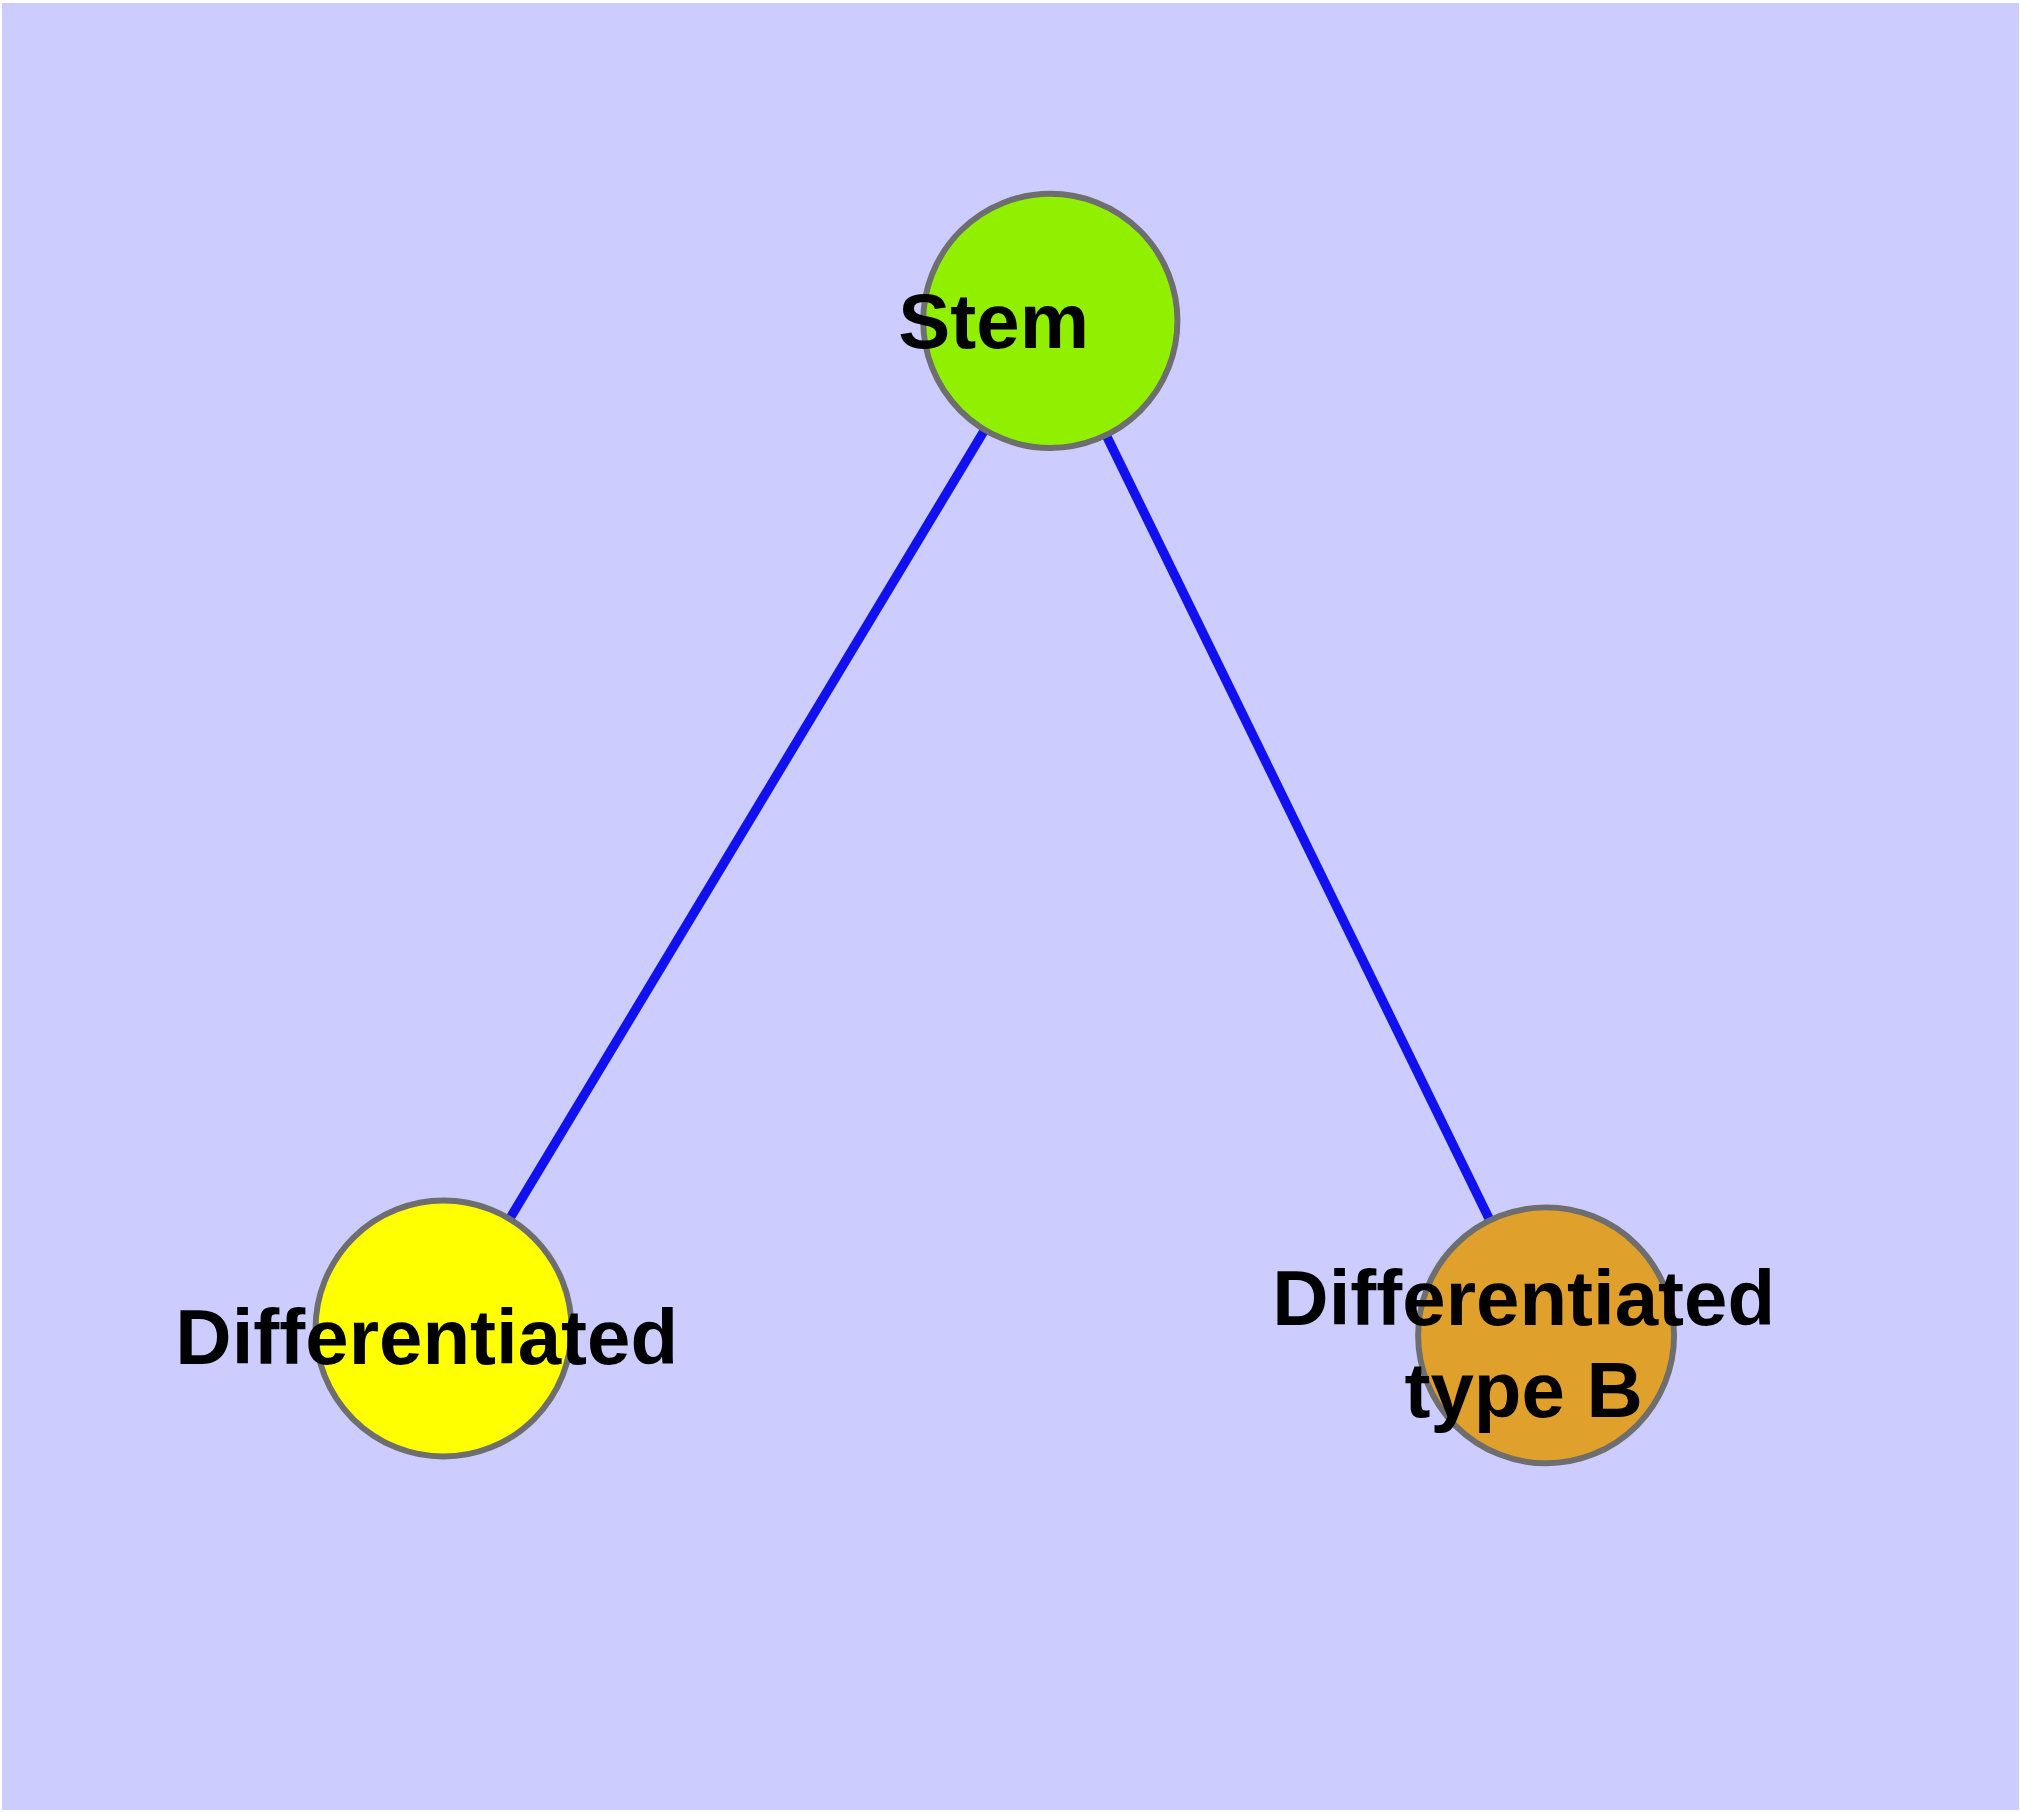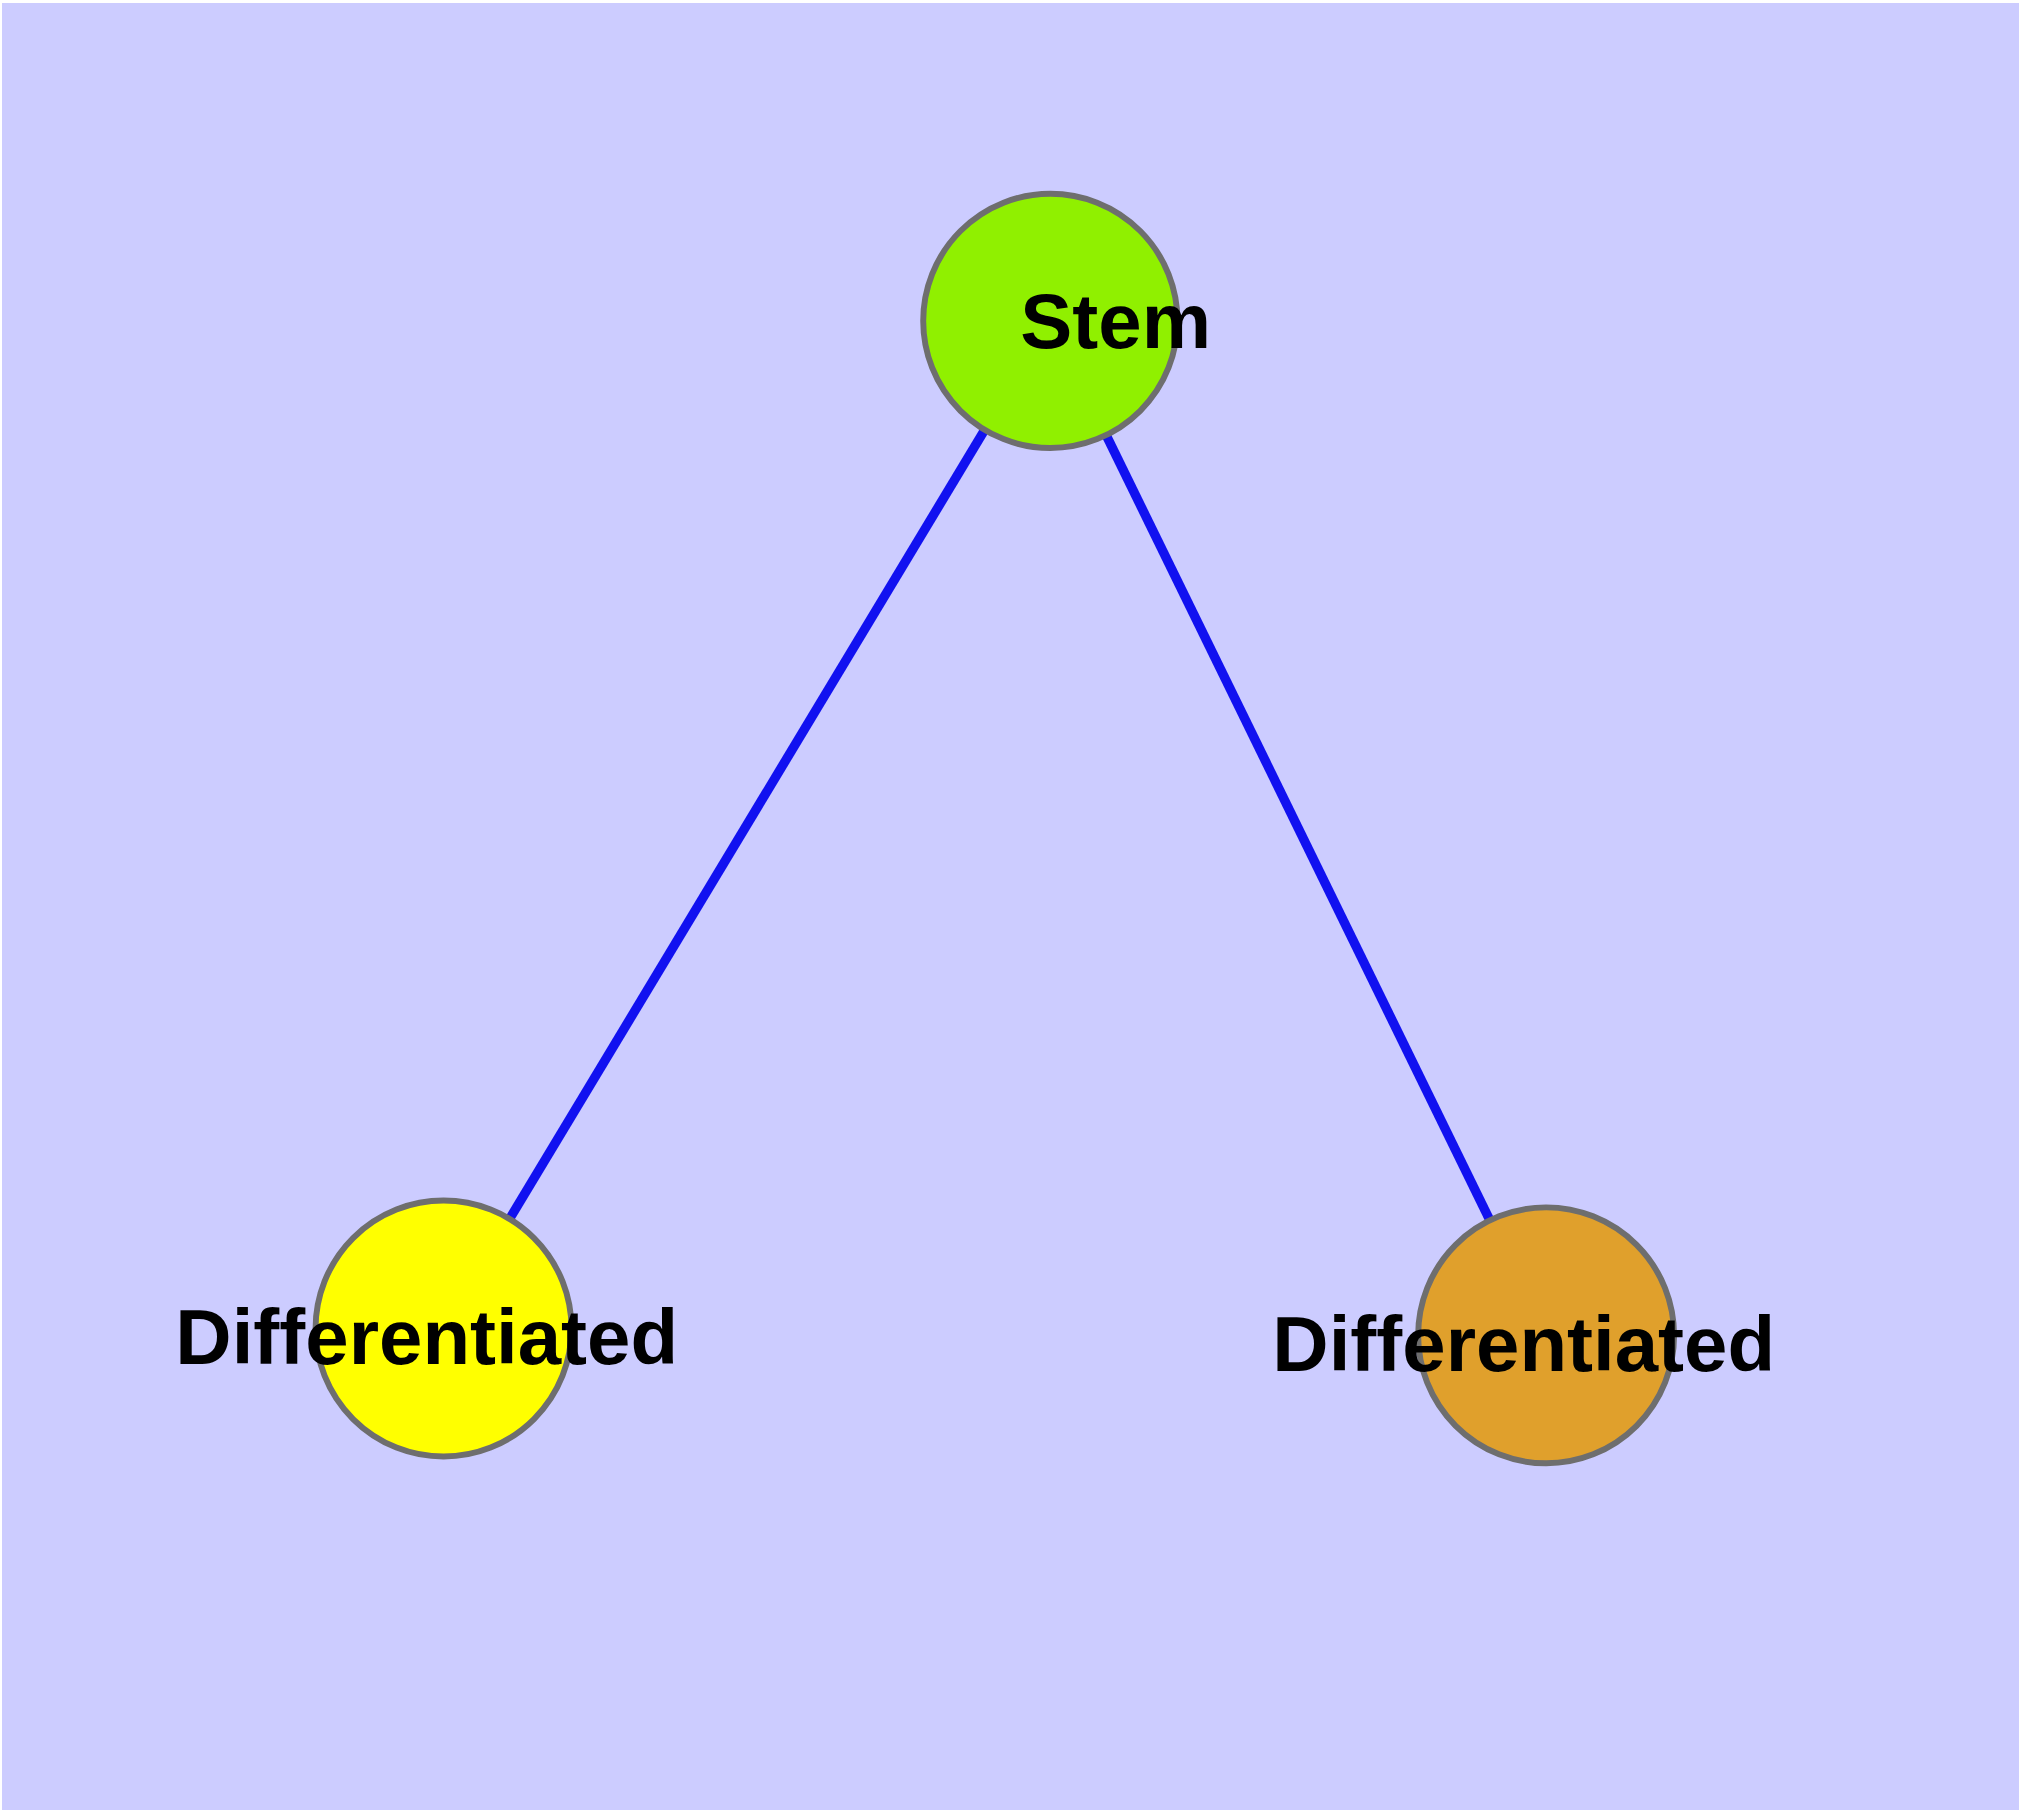--- a/index.html
+++ b/index.html
@@ -48,26 +48,27 @@
 <div class="page">
   <div class="canvas" id="canvas" style="background: rgb(204, 204, 255);">
     <svg class="graph" id="graph-svg" width="2017" height="1807" viewBox="0 0 2380 2132">
       <line x1="1237" y1="375" x2="521" y2="1564" stroke="#1111F0" stroke-width="11"></line>
       <line x1="1237" y1="375" x2="1822" y2="1572" stroke="#1111F0" stroke-width="11"></line>
       <circle cx="1237" cy="375" r="150" fill="#90F000" stroke="#6E6E6E" stroke-width="7"></circle>
       <circle cx="521" cy="1564" r="151" fill="#FFFF00" stroke="#6E6E6E" stroke-width="7"></circle>
       <circle cx="1822" cy="1572" r="151" fill="#E0A02C" stroke="#6E6E6E" stroke-width="7"></circle>
     </svg>
 
-    <div class="node-label" style="left: 1114px; top: 318px; color: rgb(0, 0, 0);">
+    <div class="node-label" style="left: 992px; top: 318px; color: rgb(0, 0, 0);">
       <span>Stem</span>
     </div>
 
     <div class="node-label" style="left: 425px; top: 1334px; color: rgb(0, 0, 0);">
       <span>Differentiated</span>
     </div>
 
     <div class="node-label" style="left: 1522px; top: 1341px; color: rgb(0, 0, 0);">
       <span>Differentiated</span>
+      <span>type B</span>
     </div>
   </div>
 </div>
 
 
 </body></html>

